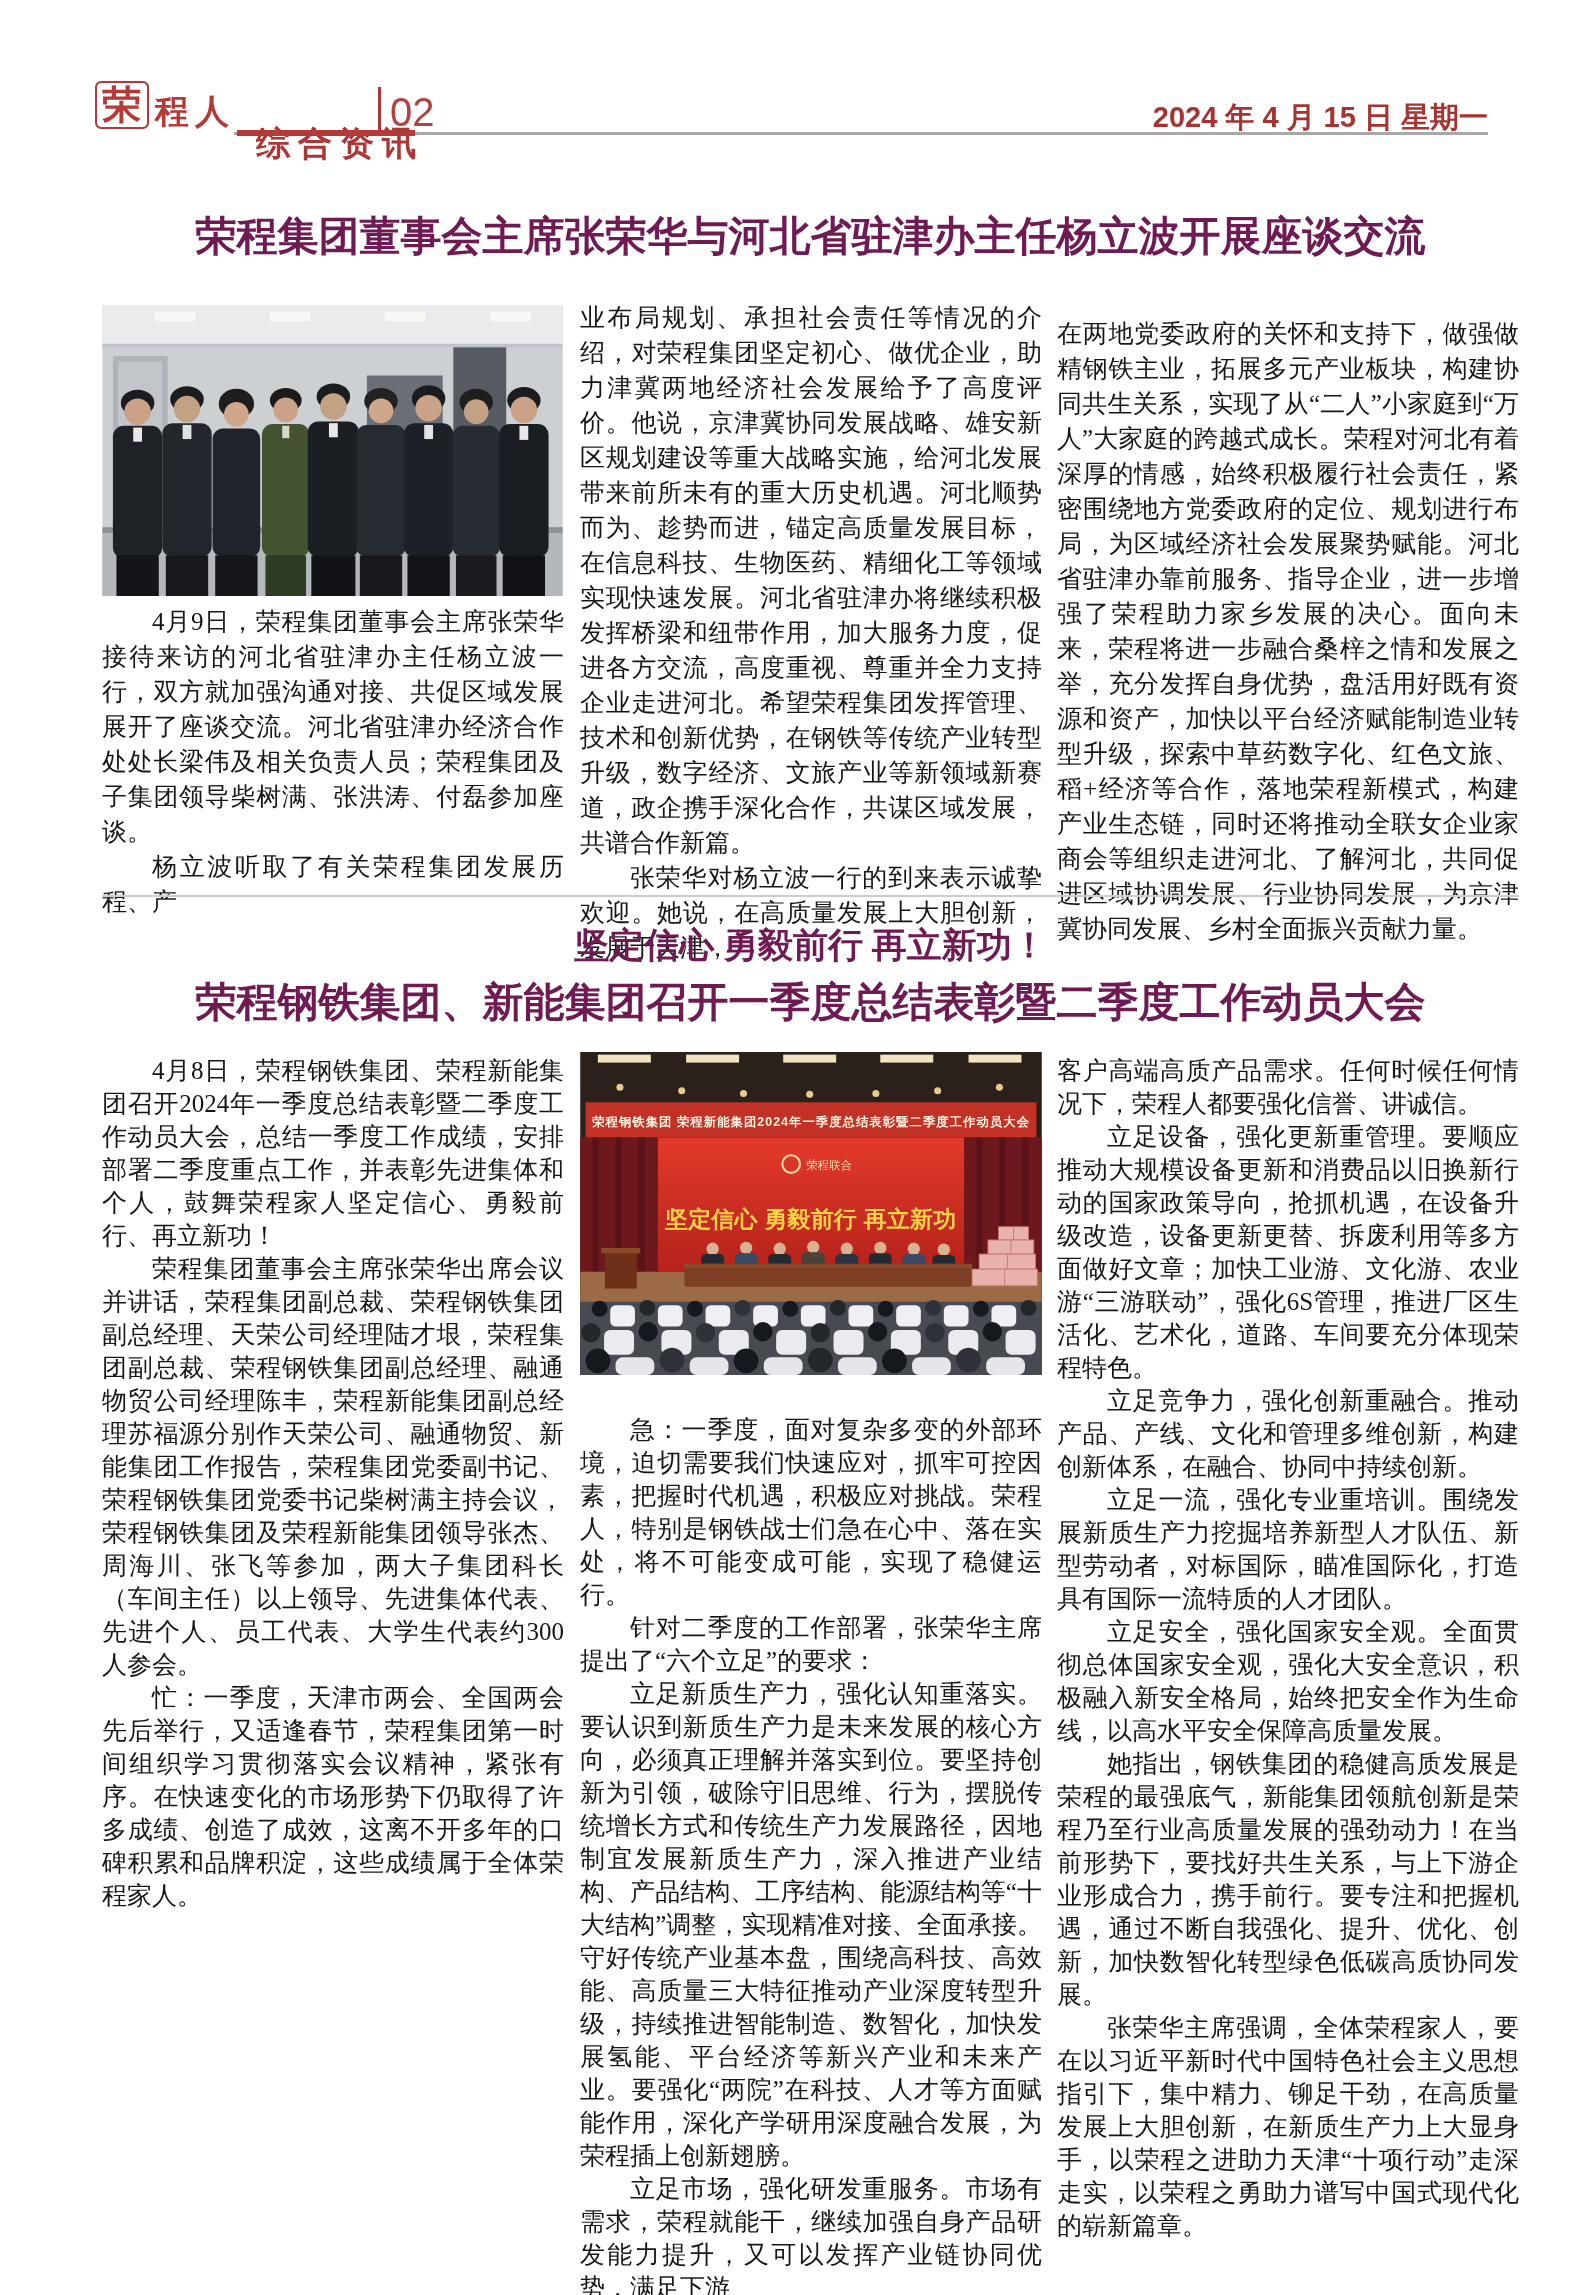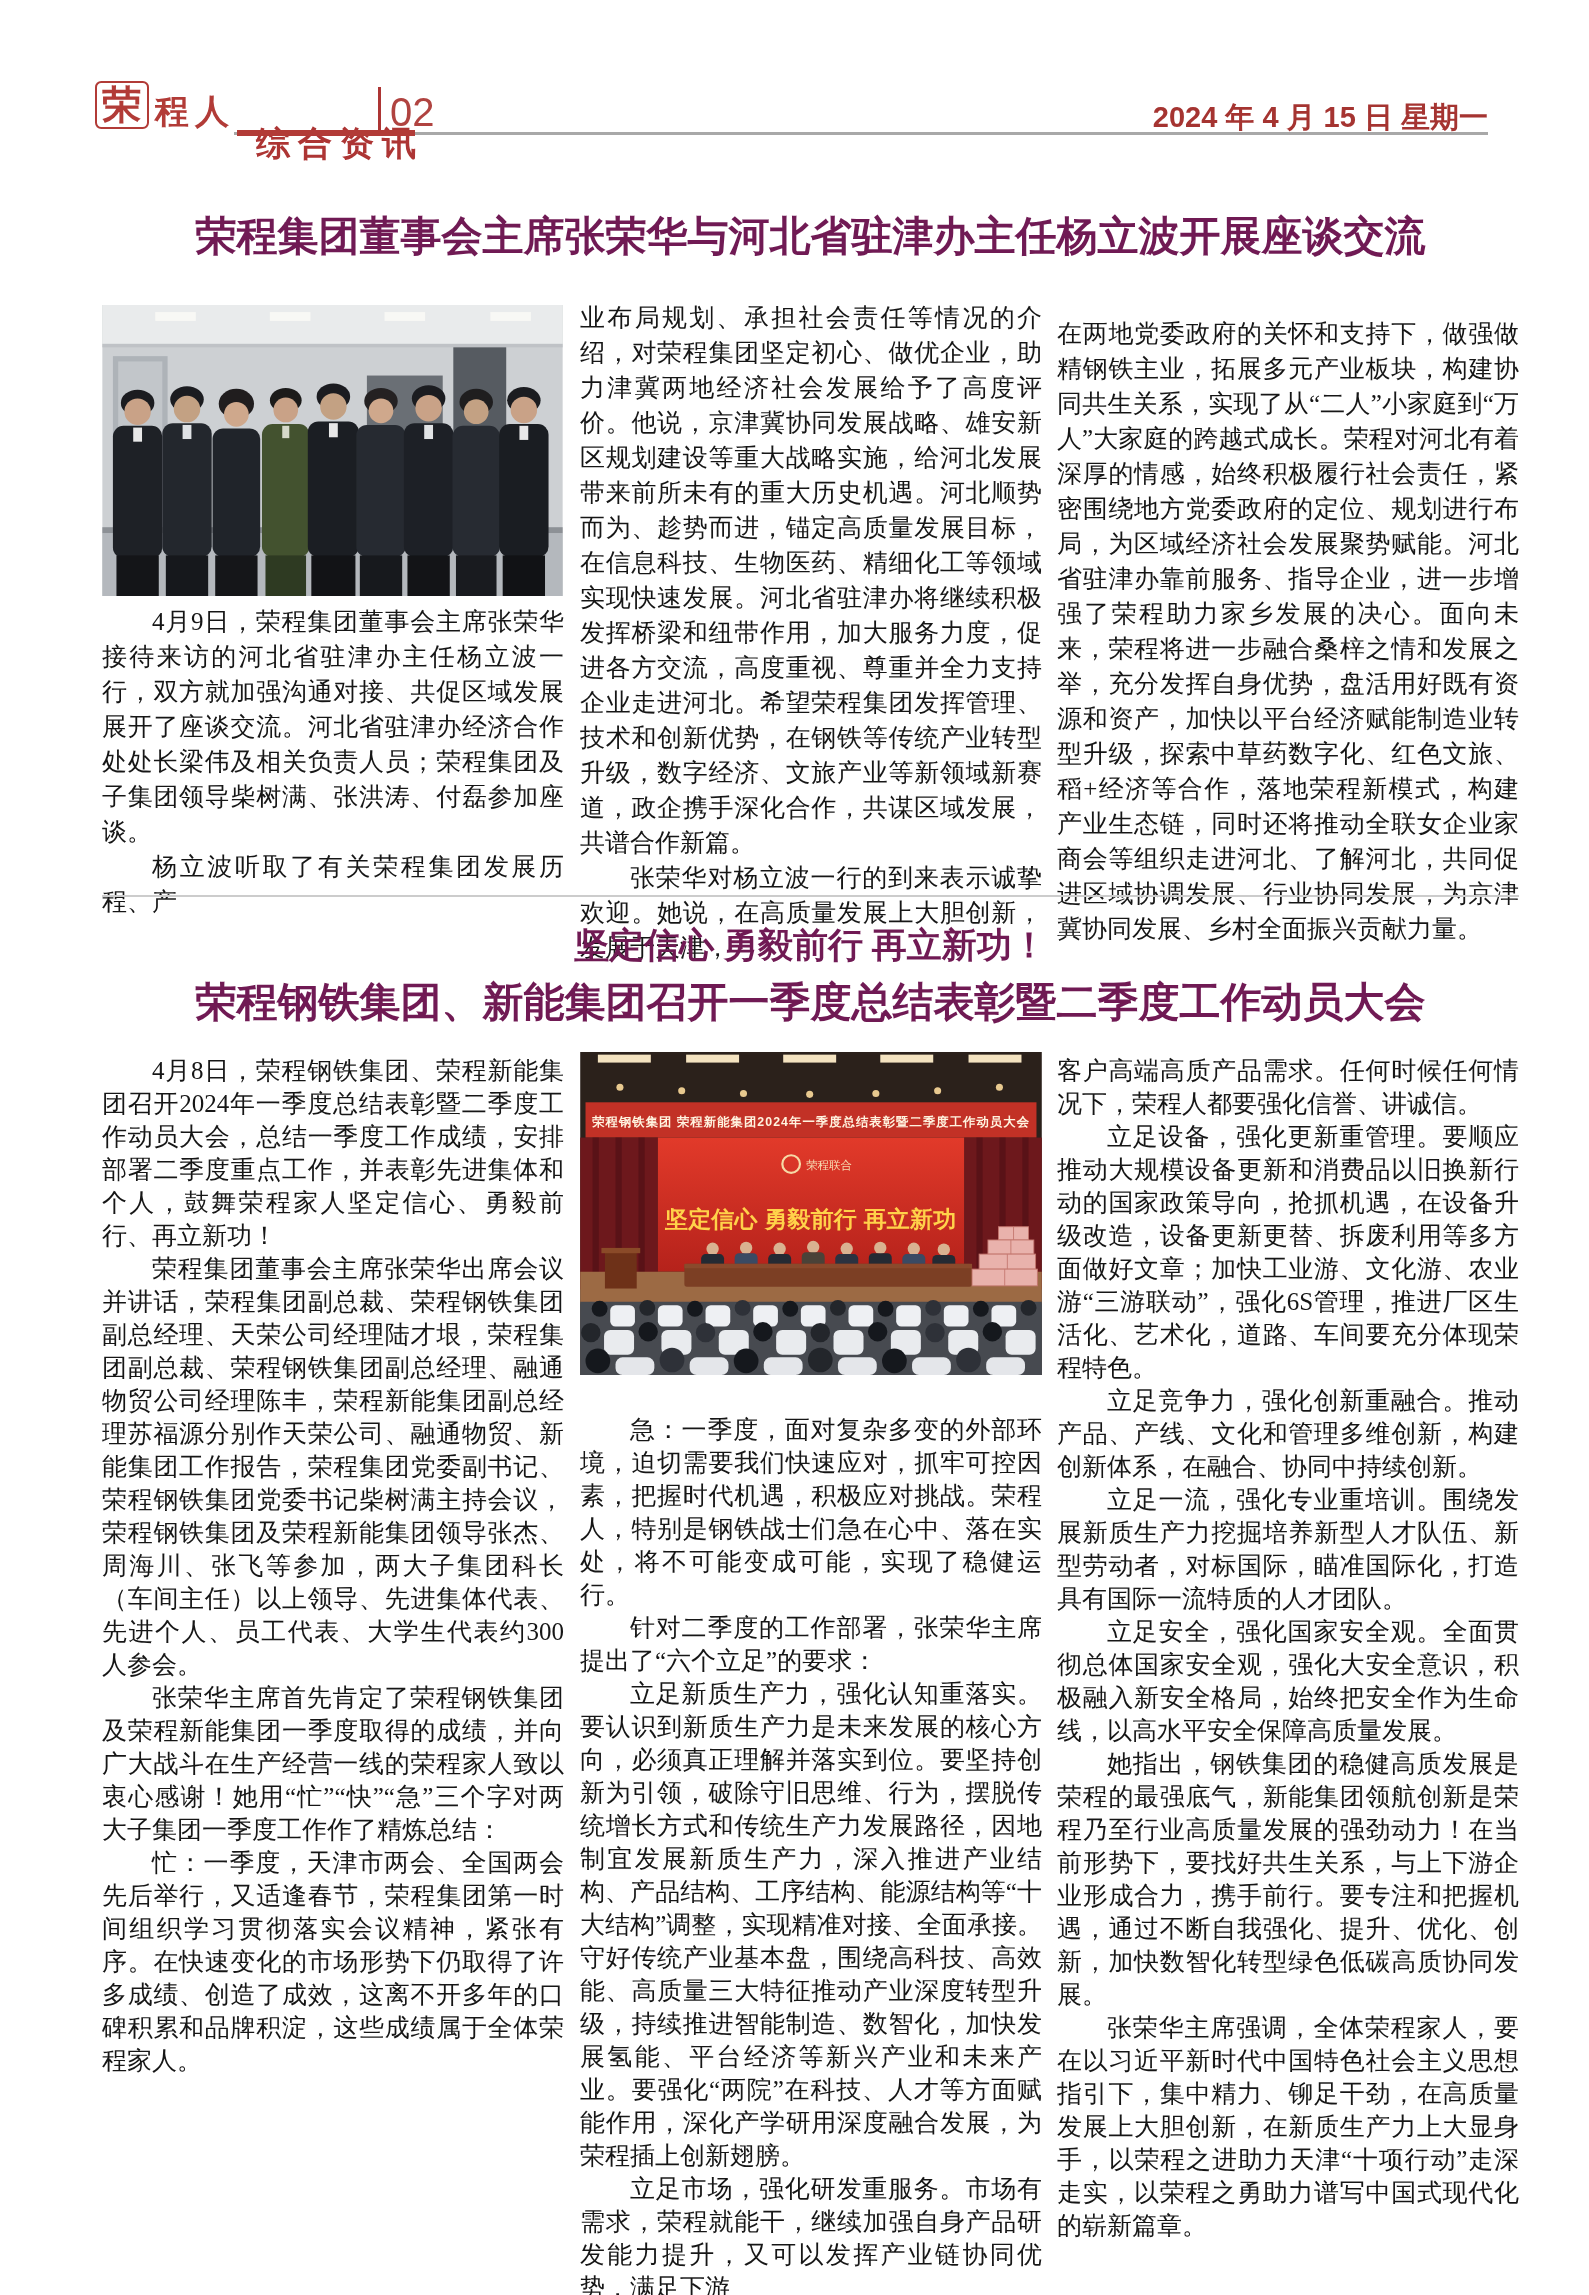--- a/index.html
+++ b/index.html
@@ -148,21 +148,20 @@
   </div>
 
   <div class="abs divider"></div>
 
   <div class="abs title t2a">坚定信心 勇毅前行 再立新功！</div>
   <div class="abs title t2b">荣程钢铁集团、新能集团召开一季度总结表彰暨二季度工作动员大会</div>
 
   <div class="col a2" style="left:102px;top:1054px">
     <p>4月8日，荣程钢铁集团、荣程新能集团召开2024年一季度总结表彰暨二季度工作动员大会，总结一季度工作成绩，安排部署二季度重点工作，并表彰先进集体和个人，鼓舞荣程家人坚定信心、勇毅前行、再立新功！</p>
     <p>荣程集团董事会主席张荣华出席会议并讲话，荣程集团副总裁、荣程钢铁集团副总经理、天荣公司经理陆才垠，荣程集团副总裁、荣程钢铁集团副总经理、融通物贸公司经理陈丰，荣程新能集团副总经理苏福源分别作天荣公司、融通物贸、新能集团工作报告，荣程集团党委副书记、荣程钢铁集团党委书记柴树满主持会议，荣程钢铁集团及荣程新能集团领导张杰、周海川、张飞等参加，两大子集团科长（车间主任）以上领导、先进集体代表、先进个人、员工代表、大学生代表约300人参会。</p>
-    <p>张荣华主席首先肯定了荣程钢铁集团及荣程新能集团一季度取得的成绩，并向广大战斗在生产经营一线的荣程家人致以衷心感谢！她用“忙”“快”“急”三个字对两大子集团一季度工作作了精炼总结：</p>
     <p>忙：一季度，天津市两会、全国两会先后举行，又适逢春节，荣程集团第一时间组织学习贯彻落实会议精神，紧张有序。在快速变化的市场形势下仍取得了许多成绩、创造了成效，这离不开多年的口碑积累和品牌积淀，这些成绩属于全体荣程家人。</p>
   </div>
 
   <svg class="photo" style="left:580px;top:1052px" width="462" height="323" viewBox="0 0 523 366">
     <defs>
       <linearGradient id="scr" x1="0" y1="0" x2="0" y2="1">
         <stop offset="0" stop-color="#e23a2a"></stop>
           <stop offset="1" stop-color="#b5221b"></stop>
       </linearGradient>
     </defs>

